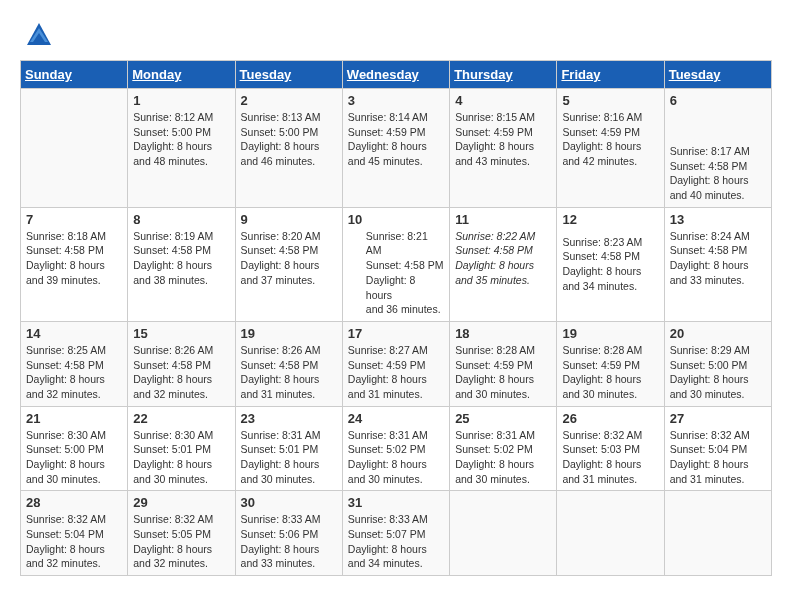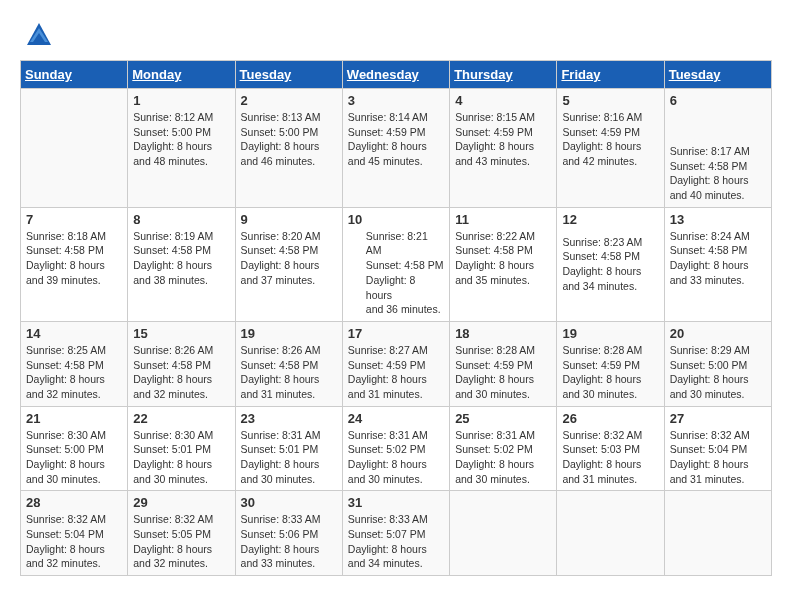--- a/index.html
+++ b/index.html
@@ -206,21 +206,21 @@
         </td>
         <td>
           <span class="day-num">10</span>
           <div class="day-info" style="white-space: pre-line; margin-left: 18px;">Sunrise: 8:21 AM
 Sunset: 4:58 PM
 Daylight: 8 hours
 and 36 minutes.</div>
         </td>
         <td>
           <span class="day-num">11</span>
-          <div class="day-info" style="white-space: pre-line;">Sunrise: 8:22 AM
+          <div class="day-info" style="white-space: pre-line; font-style: italic;">Sunrise: 8:22 AM
 Sunset: 4:58 PM
 Daylight: 8 hours
 and 35 minutes.</div>
         </td>
         <td>
           <span class="day-num">12</span>
           <div class="day-info" style="white-space: pre-line; margin-top: 8px;">Sunrise: 8:23 AM
 Sunset: 4:58 PM
 Daylight: 8 hours
 and 34 minutes.</div>

